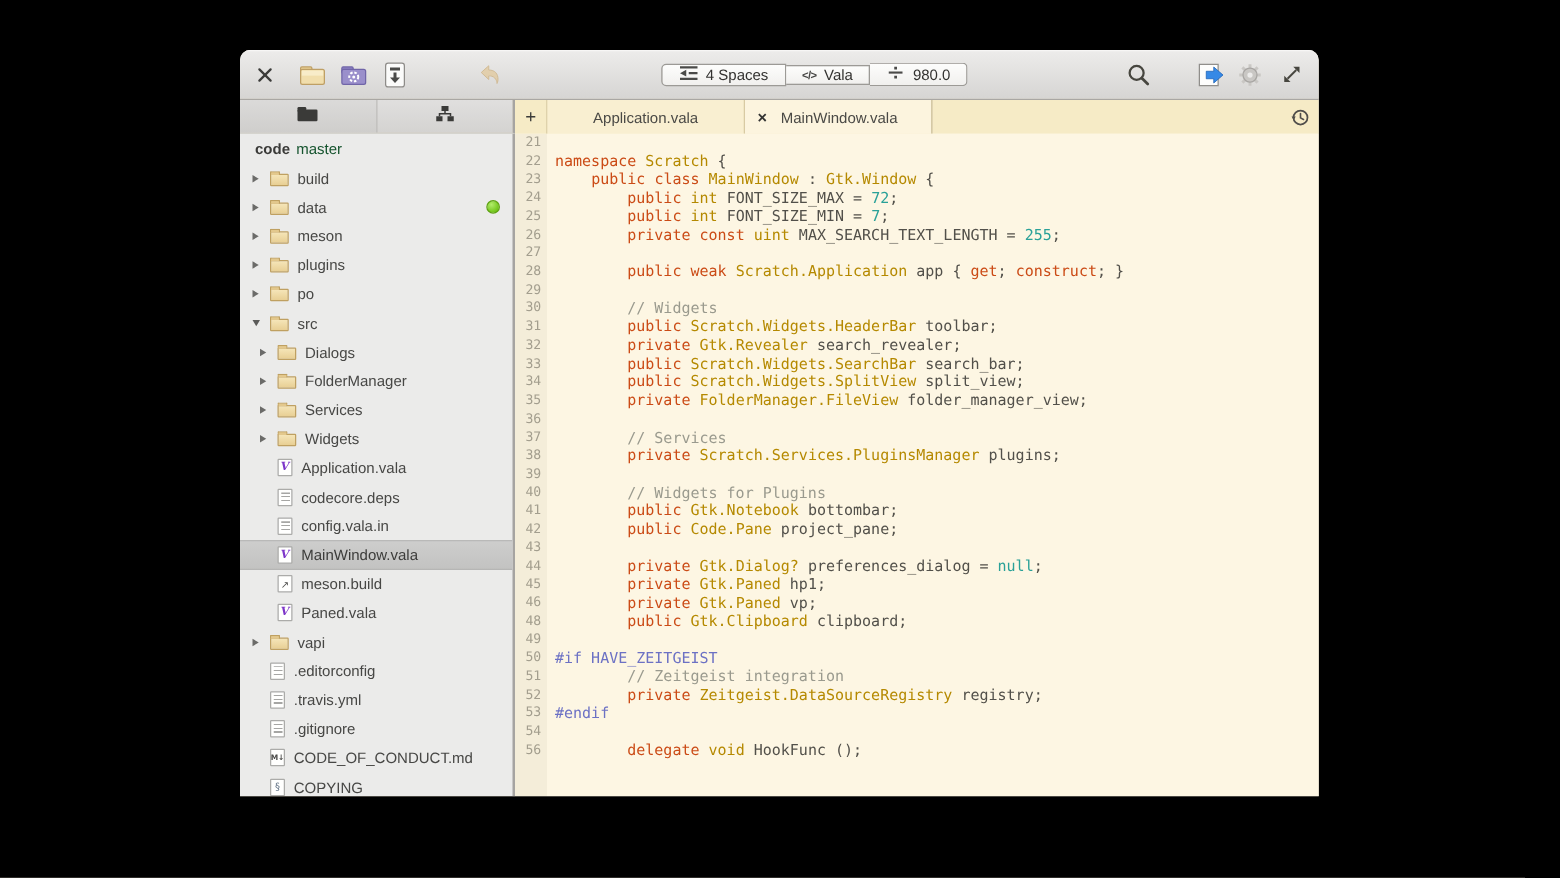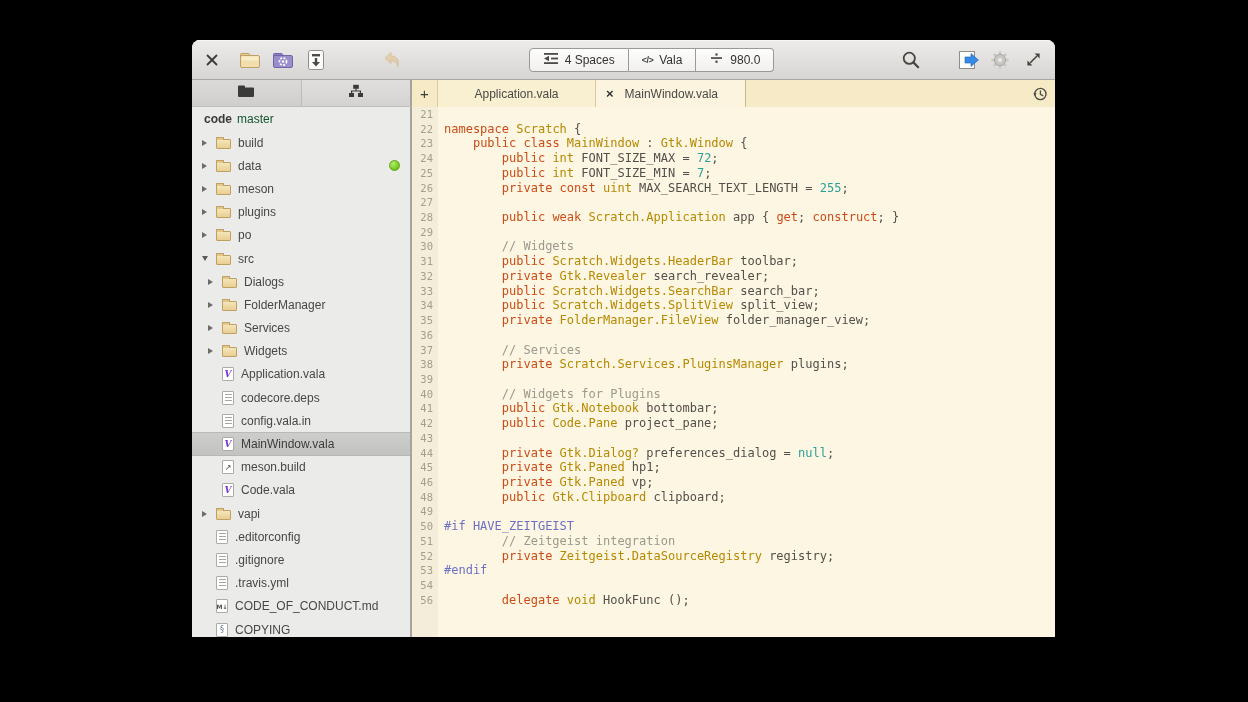--- a/index.html
+++ b/index.html
@@ -13,21 +13,21 @@
     display:flex; flex-direction:column; }
 
   
   .toolbar { height:40px; flex:0 0 40px; display:flex; align-items:center;
     padding:0 12px 0 14px; background:linear-gradient(#EDECEB,#D6D5D3);
     border-bottom:1px solid #A9A7A3; box-shadow:inset 0 1px 0 #F7F6F5; }
   .tb-icon { display:inline-flex; align-items:center; justify-content:center; cursor:default; }
   .tb-close { margin-right:20px; }
   .tb-gap { margin-right:9px; }
   .tb-undo { margin-left:52px; opacity:.75; }
-  .btn-group { display:flex; margin:0 auto; height:24px; }
+  .btn-group { display:flex; margin:0 auto; height:24px;align-items:center; }
   .hb-btn { display:flex; align-items:center; gap:6px; padding:0 13px; font-size:12px;
     color:#333230; background:linear-gradient(#FDFDFC,#F1F0EE);
     border:1px solid #9C9A96; border-left:none; }
   .hb-btn:first-child { border-left:1px solid #9C9A96; border-radius:4px 0 0 4px; }
   .hb-btn:last-child { border-radius:0 4px 4px 0; }
   .code-glyph { font-size:9px; font-weight:bold; color:#454543; letter-spacing:-.5px; }
   .tb-right { display:flex; align-items:center; }
   .mr36 { margin-right:36px; } .mr8 { margin-right:8px; } .mr14 { margin-right:14px; }
 
   
@@ -356,49 +356,49 @@
               <span class="icon-file">
                 <span class="glyph-build">↗</span>
               </span>
               <span class="tree-label">meson.build</span>
             </div>
             <div class="tree-row lvl2">
               <span class="exp-box"></span>
               <span class="icon-file">
                 <span class="glyph-v">V</span>
               </span>
-              <span class="tree-label">Code.vala</span>
+              <span class="tree-label">Paned.vala</span>
             </div>
             <div class="tree-row lvl1">
               <span class="exp-box">
                 <span class="exp-c"></span>
               </span>
               <span class="icon-folder"></span>
               <span class="tree-label">vapi</span>
             </div>
             <div class="tree-row lvl1">
               <span class="exp-box"></span>
               <span class="icon-file">
                 <span class="lines"></span>
               </span>
               <span class="tree-label">.editorconfig</span>
             </div>
             <div class="tree-row lvl1">
               <span class="exp-box"></span>
               <span class="icon-file">
                 <span class="lines"></span>
               </span>
+              <span class="tree-label">.travis.yml</span>
+            </div>
+            <div class="tree-row lvl1">
+              <span class="exp-box"></span>
+              <span class="icon-file">
+                <span class="lines"></span>
+              </span>
               <span class="tree-label">.gitignore</span>
-            </div>
-            <div class="tree-row lvl1">
-              <span class="exp-box"></span>
-              <span class="icon-file">
-                <span class="lines"></span>
-              </span>
-              <span class="tree-label">.travis.yml</span>
             </div>
             <div class="tree-row lvl1">
               <span class="exp-box"></span>
               <span class="icon-file">
                 <span class="glyph-md">M↓</span>
               </span>
               <span class="tree-label">CODE_OF_CONDUCT.md</span>
             </div>
             <div class="tree-row lvl1">
               <span class="exp-box"></span>

